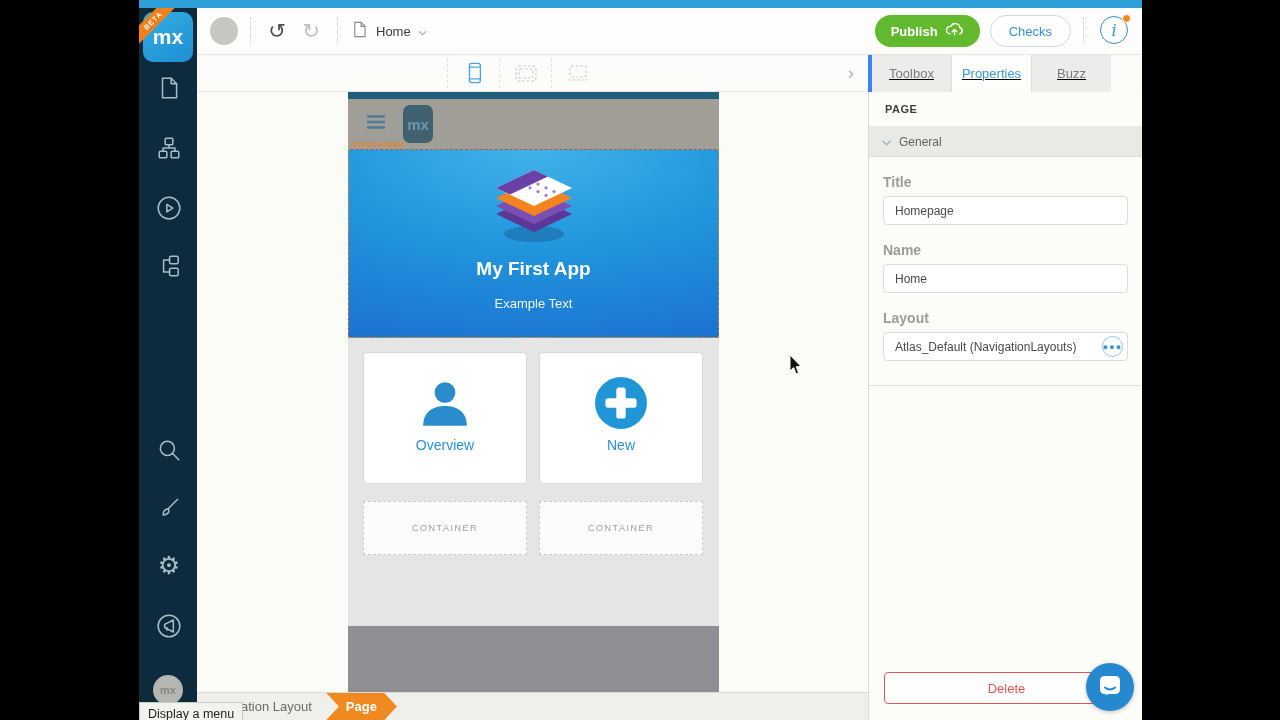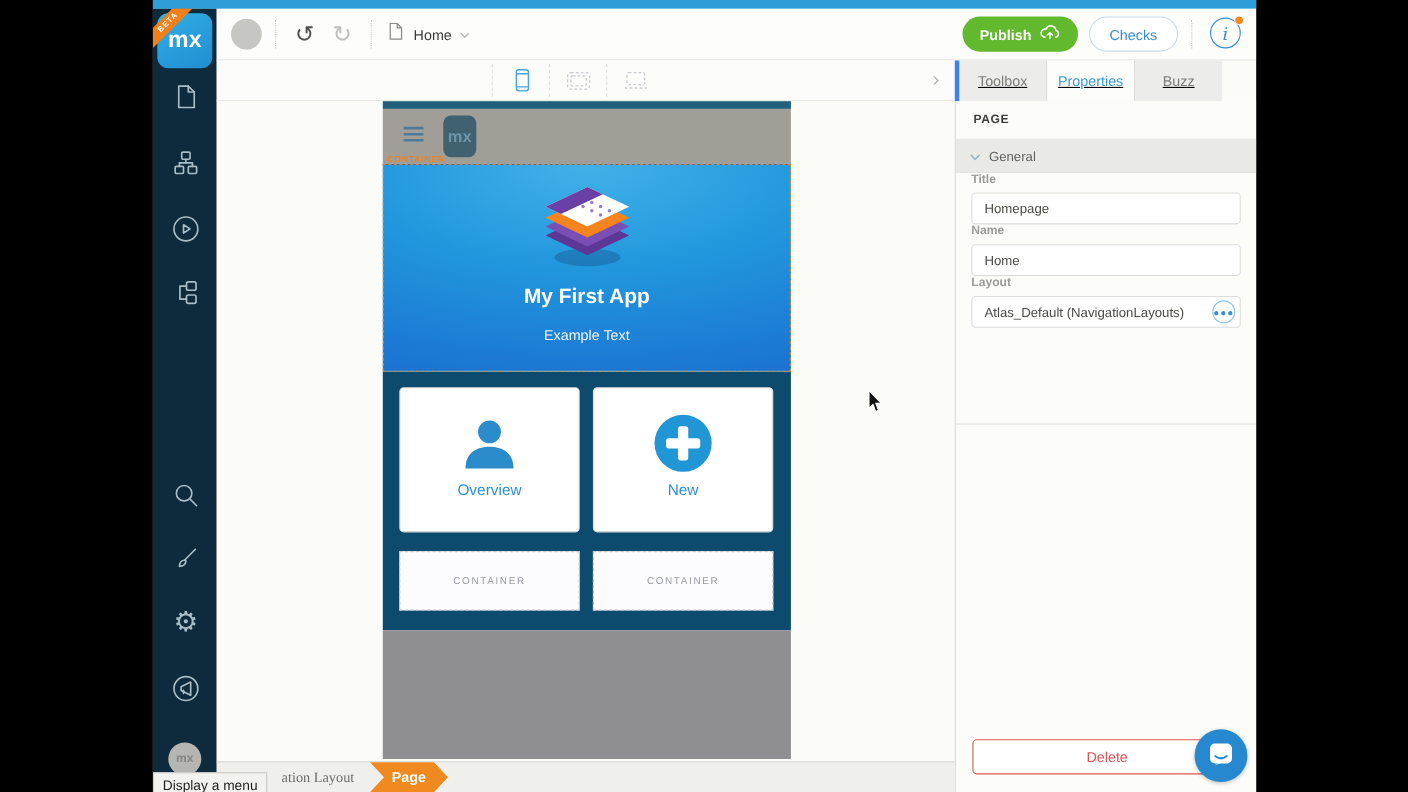--- a/index.html
+++ b/index.html
@@ -77,54 +77,54 @@
   .ph-mx { width:30px; height:38px; margin-left:17px; border-radius:7px; background:#40616f;
     color:#6f97ac; font-weight:bold; font-size:15px; display:flex; align-items:center; justify-content:center; }
   .hero { position:relative; height:189px; border:1px dashed #d8802a;
     background:radial-gradient(130% 115% at 50% 0%, #41b1e8 0%, #2196dd 45%, #1a6ed0 100%);
     display:flex; flex-direction:column; align-items:center; }
   .sel-label { position:absolute; left:3px; top:-10px; color:#e8832b; font-size:8px; font-weight:bold;
     letter-spacing:0.6px; }
   .hero-title { color:#fff; font-size:19px; font-weight:bold; margin-top:8px; }
   .hero-sub { color:#eef6fd; font-size:13px; margin-top:16px; }
   .hero-art { margin-top:18px; }
-  .ph-body { height:235px; background:#0c4a6e; padding:14px 15px 0 15px; }
+  .ph-body { height:288px; background:#e5e5e5; padding:14px 15px 0 15px; }
   .cards { display:flex; gap:12px; }
   .card { width:164px; height:132px; background:#fff; border:1px solid #d8d8d5; border-radius:4px;
     display:flex; flex-direction:column; align-items:center; cursor:pointer; }
   .card-label { color:#2e8fd8; font-size:14px; margin-top:6px; }
   .card-ic { margin-top:22px; height:56px; display:flex; align-items:center; }
   .placeholders { display:flex; gap:12px; margin-top:17px; }
   .ph-placeholder { width:164px; height:54px; border:1px dashed #c9c9d2; background:#fcfcfe;
     display:flex; align-items:center; justify-content:center; color:#9a9aa6; font-size:9px;
     letter-spacing:1.5px; }
   .ph-footer { height:117px; background:#8e8e93; }
   .cursor { position:absolute; left:592px; top:263px; pointer-events:none; }
 
   
   .statusbar { position:absolute; left:58px; top:692px; width:671px; height:28px; background:#efefec;
     border-top:1px solid #dadad7; display:flex; align-items:center; }
-  .crumb-trunc { margin-left:59px; color:#6b6b68; font-size:13px;font-family:Liberation Serif, serif; }
+  .crumb-trunc { margin-left:44px; color:#6b6b68; font-size:13px; }
   .crumb-tag { margin-left:14px; height:28px; line-height:28px; padding:0 20px; background:#f0891f;
     color:#fff; font-size:13px; font-weight:bold;
     clip-path:polygon(0 0, calc(100% - 13px) 0, 100% 50%, calc(100% - 13px) 100%, 0 100%, 13px 50%);
     cursor:pointer; }
   .tooltip { position:absolute; left:0; top:702px; height:24px; padding:0 8px; background:#f2f2ef;
     border:1px solid #c9c9c6; color:#1f1f1d; font-size:12.5px; line-height:22px; z-index:10; }
 
   
   .panel { position:absolute; left:729px; top:92px; width:274px; height:628px; background:#fcfcf9;
     border-left:1px solid #d9d9d6; }
   .panel-head { height:35px; display:flex; align-items:center; padding-left:16px; font-size:11px;
     font-weight:bold; letter-spacing:0.5px; color:#3f3f3c; border-bottom:1px solid #e6e6e3; }
   .group-bar { height:30px; background:#e9e9e6; display:flex; align-items:center; gap:8px;
     padding-left:13px; font-size:12px; color:#63635f; cursor:pointer; border-bottom:1px solid #e0e0dd; }
   .group-bar svg { stroke:#9fb6c0; fill:none; stroke-width:1.6; stroke-linecap:round; }
   .fields { padding:0 14px; }
-  .f-label { font-size:11px; font-weight:bold; color:#9b9b98; }
+  .f-label { margin-top:17px; font-size:14px; font-weight:bold; color:#9b9b98; }
   .f-input { margin-top:6px; width:100%; height:29px; border:1px solid #dcdcd9; border-radius:4px;
     background:#fff; font-size:12px; color:#4a4a47; padding:0 11px;
     font-family:"Liberation Sans", sans-serif; }
   .f-input-wrap { position:relative; }
   .more-btn { position:absolute; right:5px; top:10px; width:21px; height:21px; border-radius:50%;
     border:1px solid #8ec4ea; background:#fff; color:#3a8fd0; font-size:9px; letter-spacing:1px;
     display:flex; align-items:center; justify-content:center; cursor:pointer; }
   .panel-divider { position:absolute; left:0; top:293px; width:100%; border-top:1px solid #e2e2df; }
   .btn-delete { position:absolute; left:15px; top:580px; width:245px; height:32px; background:#fff;
     border:1px solid #e05555; border-radius:4px; color:#e05555; font-size:13px; cursor:pointer; }

